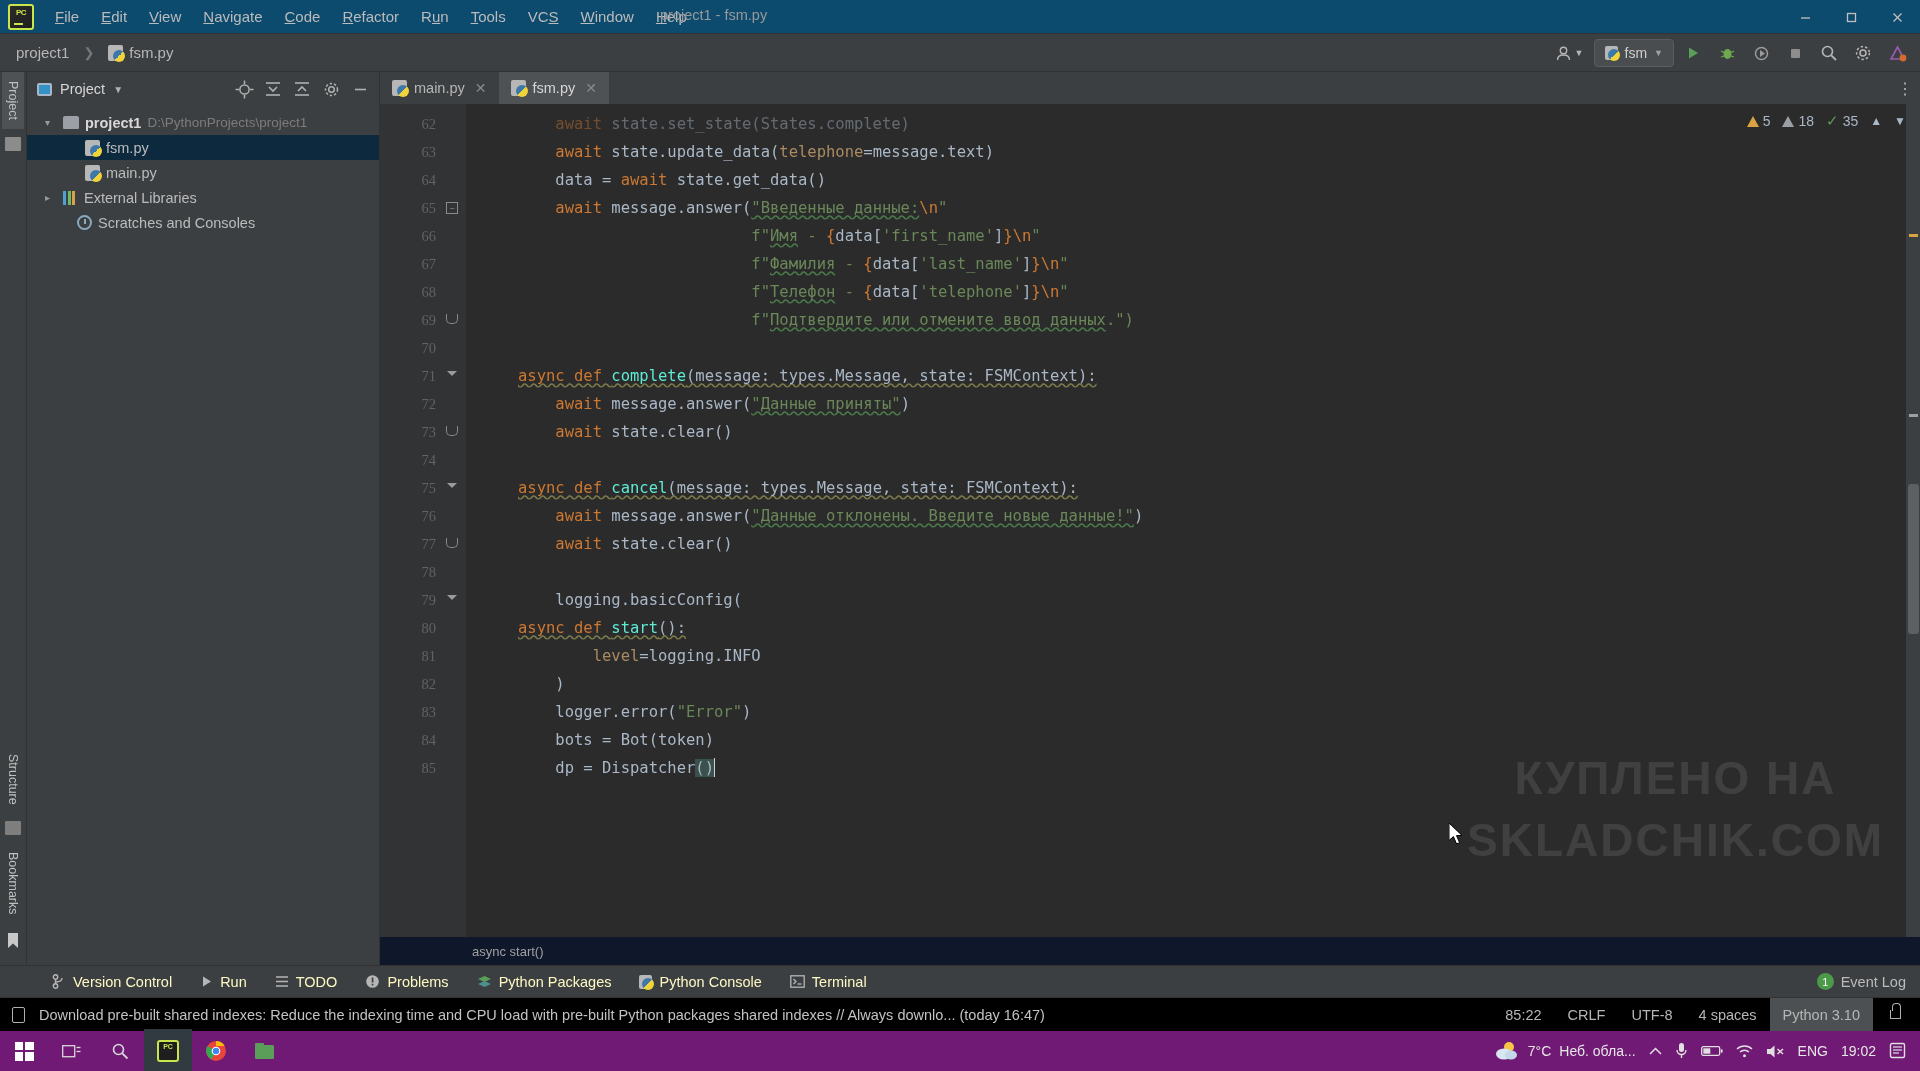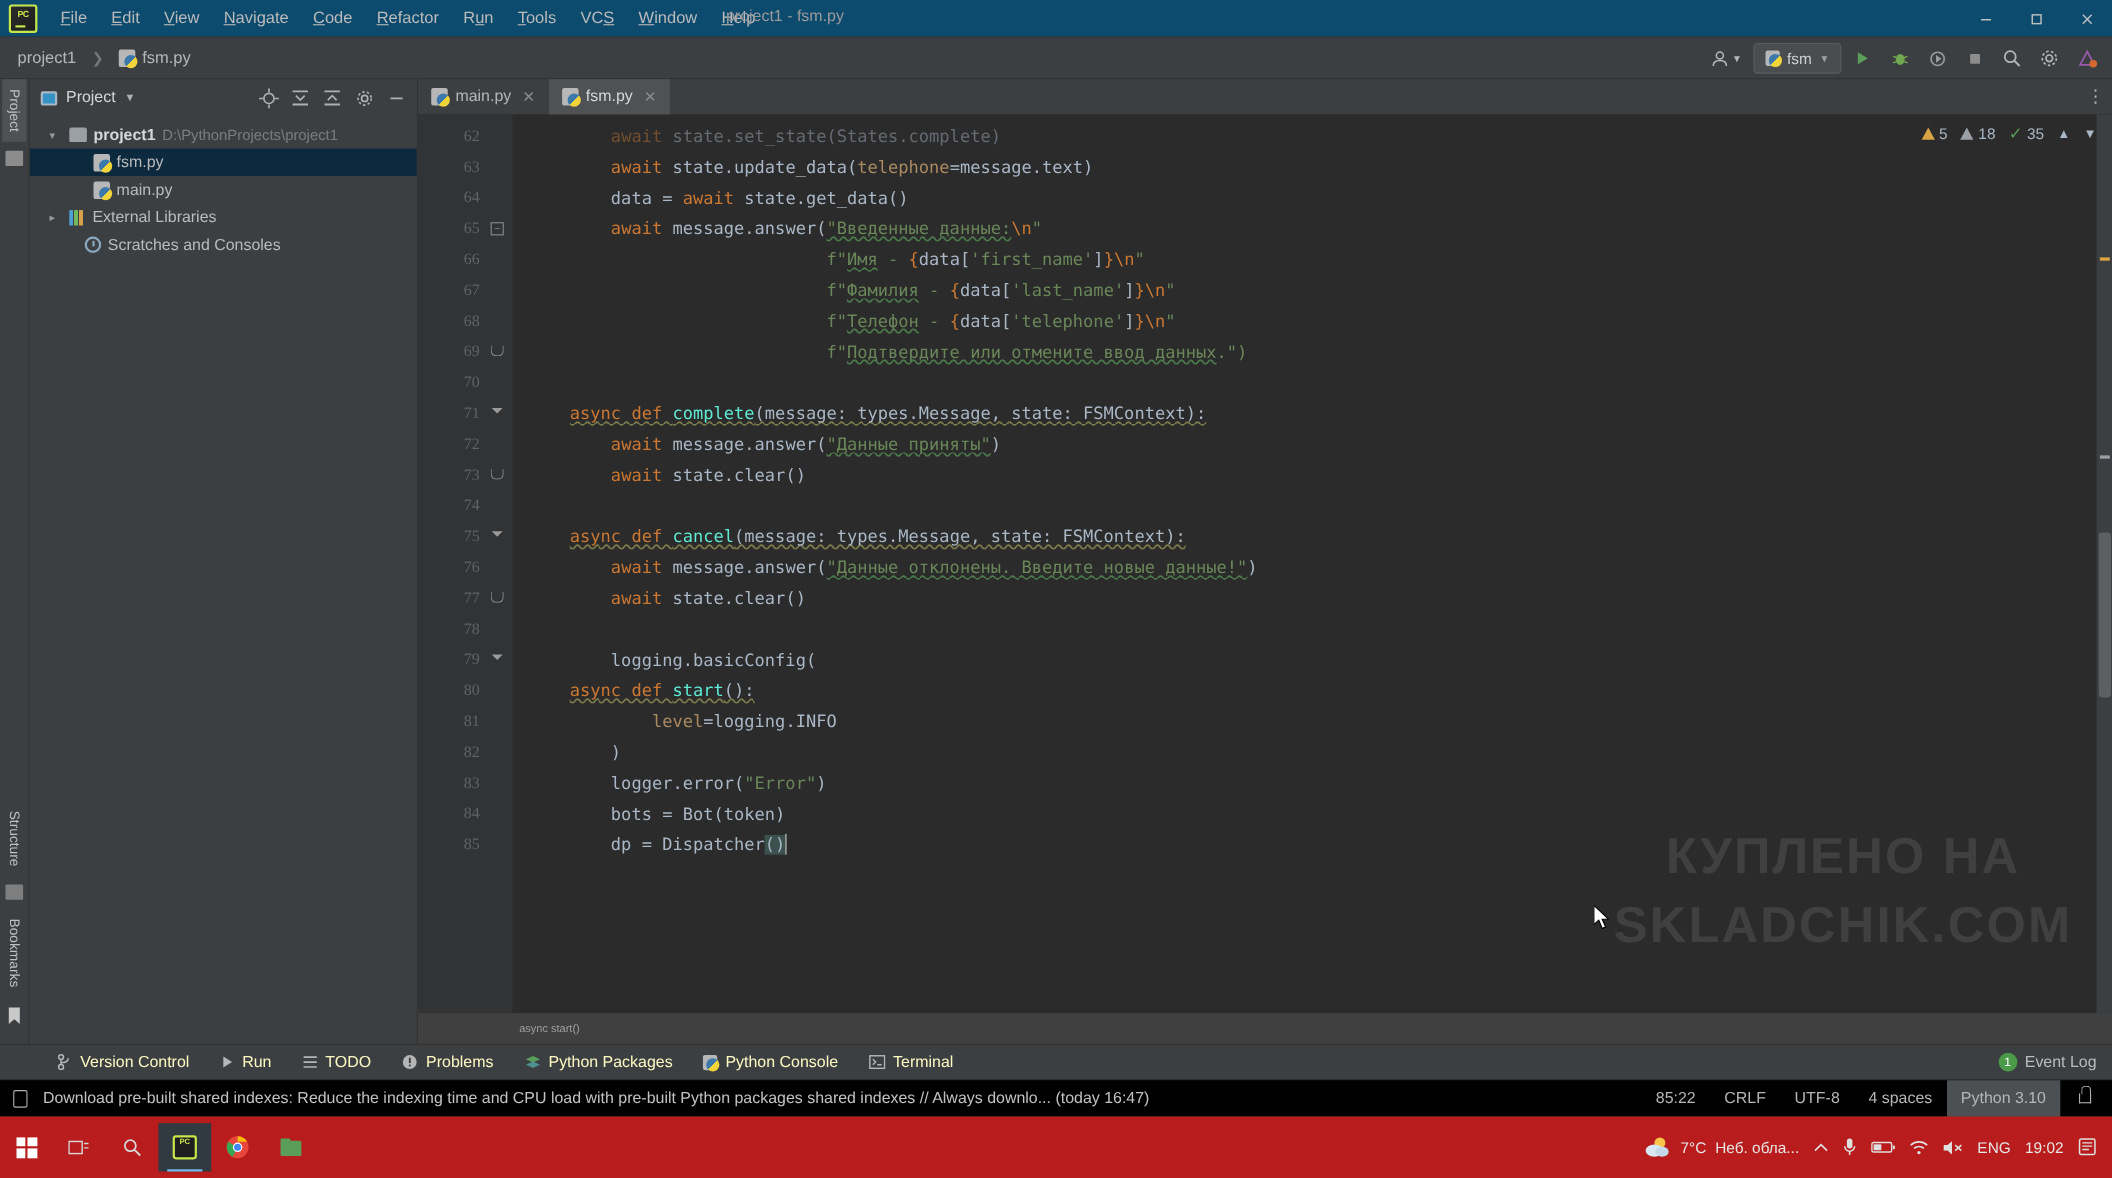--- a/index.html
+++ b/index.html
@@ -142,21 +142,21 @@
   .tri-warn { width: 0; height: 0; border-left: 6px solid transparent; border-right: 6px solid transparent; border-bottom: 11px solid #d9a343; position: relative; }
   .tri-warn.grey { border-bottom-color: #9aa0a6; }
   .chk { color: #5a9e5a; font-size: 15px; }
   .arrw { color: #a9b7c6; font-size: 12px; }
 
   
   .scrollrail { width: 14px; background: #3c3f41; flex: none; position: relative; }
   .rail-mark { position: absolute; right: 2px; width: 9px; height: 3px; }
 
   
-  .ebreadcrumb { height: 28px; background: #404040; display: flex; align-items: center; padding-left: 92px; font-size: 10px; color: #a0a0a0; flex: none; }
+  .ebreadcrumb { height: 28px; background: #0f172a; display: flex; align-items: center; padding-left: 92px; font-size: 13px; color: #a0a0a0; flex: none; }
 
   
   .toolbar-bottom {
     height: 32px; background: #3c3f41; display: flex; align-items: center; gap: 0; flex: none;
     border-top: 1px solid #323232; padding-left: 38px; position: relative;
   }
   .twb { display: flex; align-items: center; gap: 7px; padding: 0 14px; font-size: 14.5px; color: #fef9c3; height: 32px; }
   .twb-right { position: absolute; right: 14px; display: flex; align-items: center; gap: 7px; font-size: 14.5px; color: #bbbbbb; }
   .badge-g { width: 17px; height: 17px; border-radius: 50%; background: #4a9a4a; color: #fff; font-size: 11px; display: flex; align-items: center; justify-content: center; }
 
@@ -167,21 +167,21 @@
   }
   .sb-msg { margin-left: 14px; color: #c2c2c2; white-space: nowrap; overflow: hidden; }
   .sb-right { margin-left: auto; display: flex; align-items: center; gap: 0; }
   .sb-cell { padding: 0 13px; height: 34px; display: flex; align-items: center; white-space: nowrap; }
   .sb-cell.hl { background: #4d5052; }
   .doc-ico { width: 13px; height: 16px; border: 1.5px solid #b0b0b0; border-radius: 2px; flex: none; }
   .lock-ico { width: 11px; height: 9px; border: 1.5px solid #b0b0b0; border-top: none; position: relative; margin-left: 4px; }
   .lock-ico::before { content: ""; position: absolute; left: 1px; top: -7px; width: 7px; height: 7px; border: 1.5px solid #b0b0b0; border-bottom: none; border-radius: 4px 4px 0 0; }
 
   
-  .taskbar { height: 56px; background: #b91c1c; display: flex; align-items: center; flex: none; position: relative; }
+  .taskbar { height: 40px; background: #701a75; display: flex; align-items: center; flex: none; position: relative; }
   .tb-start { width: 48px; height: 44px; display: flex; align-items: center; justify-content: center; }
   .win-logo { width: 19px; height: 19px; display: grid; grid-template-columns: 1fr 1fr; grid-template-rows: 1fr 1fr; gap: 2px; }
   .win-logo i { background: #ffffff; display: block; }
   .tb-app { width: 48px; height: 44px; display: flex; align-items: center; justify-content: center; position: relative; }
   .tb-app.active { background: #323a41; }
   .tb-app.active::after { content: ""; position: absolute; bottom: 0; left: 8px; right: 8px; height: 2px; background: #76b9ed; }
   .tray { margin-left: auto; display: flex; align-items: center; gap: 13px; padding-right: 12px; color: #e6e6e6; font-size: 14px; }
   .tray-ico { color: #e0e0e0; display: flex; align-items: center; }
 
   

